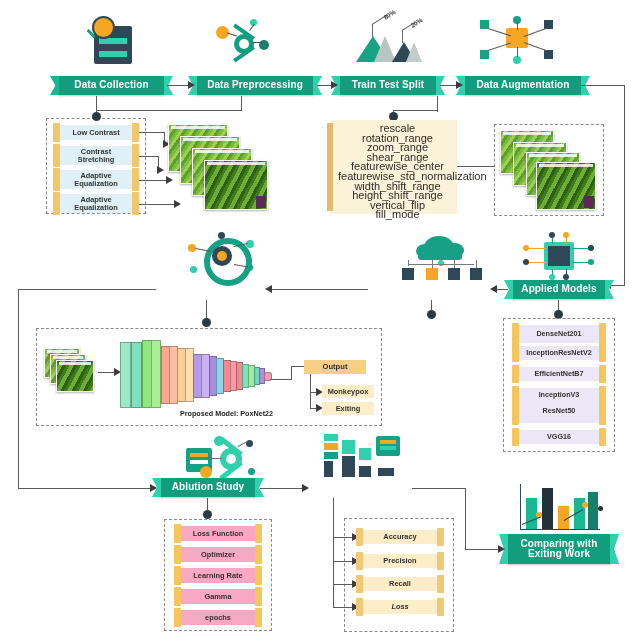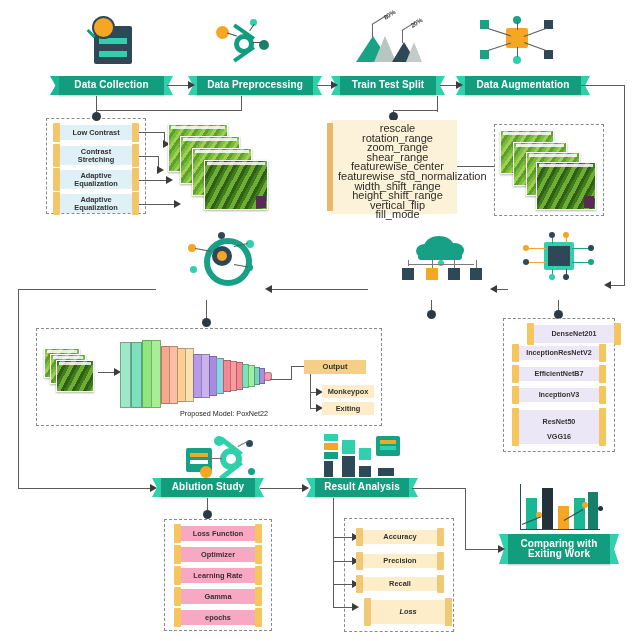--- a/index.html
+++ b/index.html
@@ -316,51 +316,56 @@
     <div class="cir" style="left:1px;top:13px;width:6px;height:6px;background:#f5a623;"></div>
     <div class="cir" style="left:1px;top:27px;width:6px;height:6px;background:#2f4858;"></div>
     <div class="cir" style="left:66px;top:13px;width:6px;height:6px;background:#2f4858;"></div>
     <div class="cir" style="left:66px;top:27px;width:6px;height:6px;background:#19a283;"></div>
     <div class="cir" style="left:27px;top:0px;width:6px;height:6px;background:#2f4858;"></div>
     <div class="cir" style="left:41px;top:0px;width:6px;height:6px;background:#f5a623;"></div>
     <div class="cir" style="left:27px;top:42px;width:6px;height:6px;background:#2fd0ab;"></div>
     <div class="cir" style="left:41px;top:42px;width:6px;height:6px;background:#2f4858;"></div>
   </div>
 
+  <div class="banner" style="left:512px;top:280px;width:94px;height:19px;font-size:10px;">
+    <span class="cap l"></span>
+    <span>Applied Models</span>
+    <span class="cap r"></span>
+  </div>
 
   <div class="ln h" style="left:270px;top:289px;width:98px;"></div>
   <div class="arw l" style="left:265px;top:285px;"></div>
   <div class="ln h" style="left:496px;top:289px;width:12px;"></div>
   <div class="arw l" style="left:490px;top:285px;"></div>
 
   <div class="ln v" style="left:558px;top:300px;height:12px;"></div>
   <div class="dot" style="left:554px;top:310px;"></div>
   <div class="dash" style="left:503px;top:318px;width:112px;height:134px;"></div>
 
-  <div class="chip purple" style="left:531px;top:325px;width:86px;height:18px;text-align:center;">
+  <div class="chip purple" style="left:516px;top:325px;width:86px;height:18px;text-align:center;">
     <span class="sb l"></span>
     <span>DenseNet201</span>
     <span class="sb r"></span>
   </div>
   <div class="chip purple" style="left:516px;top:346px;width:86px;height:14px;">
     <span class="sb l"></span>
     <span>InceptionResNetV2</span>
     <span class="sb r"></span>
   </div>
   <div class="chip purple" style="left:516px;top:367px;width:86px;height:14px;">
     <span class="sb l"></span>
     <span>EfficientNetB7</span>
     <span class="sb r"></span>
   </div>
   <div class="chip purple" style="left:516px;top:388px;width:86px;height:14px;">
     <span class="sb l"></span>
     <span>InceptionV3</span>
     <span class="sb r"></span>
   </div>
-  <div class="chip purple" style="left:516px;top:410px;width:86px;height:24px;">
+  <div class="chip purple" style="left:516px;top:399px;width:86px;height:24px;">
     <span class="sb l"></span>
     <span>ResNet50</span>
     <span class="sb r"></span>
   </div>
   <div class="chip purple" style="left:516px;top:430px;width:86px;height:14px;">
     <span class="sb l"></span>
     <span>VGG16</span>
     <span class="sb r"></span>
   </div>
 
@@ -421,21 +426,21 @@
   <div class="ln h" style="left:310px;top:408px;width:8px;"></div>
   <div class="arw r" style="left:316px;top:404px;"></div>
 
   <div class="chip cream" style="left:322px;top:385px;width:52px;height:13px;">
     <span>Monkeypox</span>
   </div>
   <div class="chip cream" style="left:322px;top:402px;width:52px;height:13px;">
     <span>Exiting</span>
   </div>
 
-  <div class="lbl" style="left:152px;top:409px;font-weight:400;padding-left:28px;">Proposed Model: PoxNet22</div>
+  <div class="lbl" style="left:152px;top:409px;font-weight:700;padding-left:28px;">Proposed Model: PoxNet22</div>
 
   <div class="ln h" style="left:18px;top:289px;width:138px;"></div>
   <div class="ln v" style="left:18px;top:289px;height:200px;"></div>
   <div class="ln h" style="left:18px;top:488px;width:134px;"></div>
   <div class="arw r" style="left:150px;top:484px;"></div>
 
   <div class="icn" style="left:186px;top:436px;width:70px;height:44px;">
     <div class="sq" style="left:0px;top:12px;width:26px;height:24px;background:#16a085;border-radius:2px;"></div>
     <div class="sq" style="left:4px;top:17px;width:18px;height:4px;background:#f5a623;"></div>
     <div class="sq" style="left:4px;top:24px;width:18px;height:4px;background:#ffffff;"></div>
@@ -480,25 +485,20 @@
     <div class="cir" style="left:86px;top:22px;width:5px;height:5px;background:#23313a;"></div>
     <div class="ln h" style="left:10px;top:40px;width:20px;background:#2f4858;transform:rotate(-22deg);transform-origin:left center;"></div>
     <div class="ln h" style="left:52px;top:36px;width:22px;background:#2f4858;transform:rotate(-30deg);transform-origin:left center;"></div>
   </div>
 
   <div class="banner" style="left:160px;top:478px;width:96px;height:19px;font-size:10px;">
     <span class="cap l"></span>
     <span>Ablution Study</span>
     <span class="cap r"></span>
   </div>
-  <div class="banner" style="left:314px;top:478px;width:96px;height:19px;font-size:10px;">
-    <span class="cap l"></span>
-    <span>Result Analysis</span>
-    <span class="cap r"></span>
-  </div>
   <div class="banner" style="left:507px;top:534px;width:104px;height:30px;font-size:10px;flex-direction:column;">
     <span class="cap l"></span>
     <span>Comparing with</span>
     <span>Exiting Work</span>
     <span class="cap r"></span>
   </div>
 
   <div class="ln h" style="left:260px;top:488px;width:44px;"></div>
   <div class="arw r" style="left:302px;top:484px;"></div>
 
@@ -557,19 +557,19 @@
   <div class="chip cream" style="left:360px;top:554px;width:80px;height:14px;">
     <span class="sb l"></span>
     <span>Precision</span>
     <span class="sb r"></span>
   </div>
   <div class="chip cream" style="left:360px;top:577px;width:80px;height:14px;">
     <span class="sb l"></span>
     <span>Recall</span>
     <span class="sb r"></span>
   </div>
-  <div class="chip cream" style="left:368px;top:600px;width:80px;height:24px;font-style:italic;">
+  <div class="chip cream" style="left:360px;top:600px;width:80px;height:14px;font-style:italic;">
     <span class="sb l"></span>
     <span>Loss</span>
     <span class="sb r"></span>
   </div>
 
 </div>
 
 </body></html>

